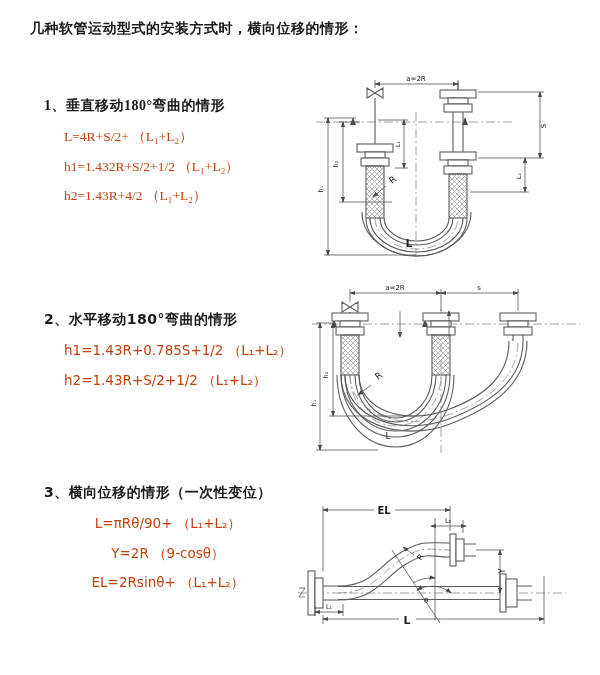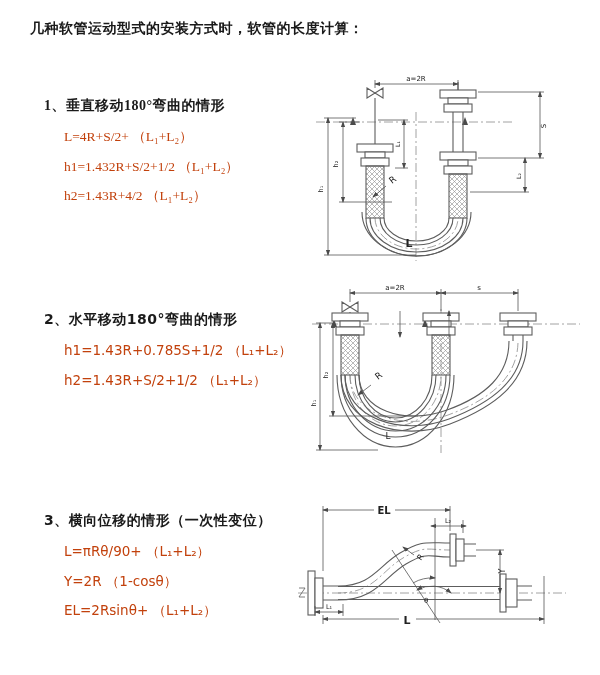--- a/index.html
+++ b/index.html
@@ -3,41 +3,41 @@
 <meta charset="utf-8">
 <style>
   html,body{margin:0;padding:0;background:#e8e8e8;}
   .page{
     position:relative;width:600px;height:675px;background:#ffffff;
     font-family:"DejaVu Sans","Liberation Sans",sans-serif;color:#1a1a1a;
     overflow:hidden;margin:0 auto;
   }
   .title{position:absolute;left:30px;top:20px;font-size:14px;font-weight:bold;letter-spacing:.5px;}
   .section{position:absolute;left:44px;}
-  .sec1{top:97px;font-family:Liberation Serif, serif;} .sec2{top:302px;margin-top:9px;} .sec3{top:512px;}
+  .sec1{top:97px;font-family:Liberation Serif, serif;} .sec2{top:302px;margin-top:9px;} .sec3{top:484px;text-align:center;}
   .heading{font-size:14px;font-weight:bold;letter-spacing:.5px;}
   .formulas{list-style:none;margin:7px 0 0 20px;padding:0;}
   .formulas li{font-size:13.5px;line-height:29.5px;white-space:pre;color:#c2410c;}
   .diag{position:absolute;}
   .d1{left:312px;top:64px;} .d2{left:308px;top:283px;} .d3{left:294px;top:498px;}
   .dw{stroke:#5d5d5d;stroke-width:1.1;fill:none;}
   .fl{fill:#ffffff;stroke:#5d5d5d;stroke-width:1.1;}
   .dm{stroke:#555555;stroke-width:0.8;fill:none;}
   .cl{stroke:#8a8a8a;stroke-width:0.8;fill:none;stroke-dasharray:9 3 2 3;}
   .ah{fill:#4a4a4a;stroke:none;}
   text{fill:#222222;font-family:"DejaVu Sans","Liberation Sans",sans-serif;}
   .t6{font-size:6px;} .t65{font-size:6.5px;} .t7{font-size:7px;} .t8{font-size:8px;}
   .t9{font-size:9px;} .t10{font-size:10px;font-weight:600;} .t11{font-size:11px;font-weight:600;}
 </style>
 </head>
 <body>
 
 <div class="page">
 
-  <div class="title">几种软管运动型式的安装方式时，软管的长度计算：</div>
+  <div class="title">几种软管运动型式的安装方式时，横向位移的情形：</div>
 
   <div class="section sec1">
     <div class="heading">1、垂直移动180°弯曲的情形</div>
     <ul class="formulas">
       <li>L=4R+S/2+ （L₁+L₂）</li>
       <li>h1=1.432R+S/2+1/2 （L₁+L₂）</li>
       <li>h2=1.43R+4/2 （L₁+L₂）</li>
     </ul>
   </div>
 
@@ -46,21 +46,21 @@
     <ul class="formulas">
       <li>h1=1.43R+0.785S+1/2 （L₁+L₂）</li>
       <li>h2=1.43R+S/2+1/2 （L₁+L₂）</li>
     </ul>
   </div>
 
   <div class="section sec3">
     <div class="heading">3、横向位移的情形（一次性变位）</div>
     <ul class="formulas">
       <li>L=πRθ/90+ （L₁+L₂）</li>
-      <li>Y=2R （1-cosθ）</li>
+      <li>Y=2R （9-cosθ）</li>
       <li>EL=2Rsinθ+ （L₁+L₂）</li>
     </ul>
   </div>
 
   <svg class="diag d1" width="285" height="200" viewBox="0 0 285 200">
     <defs>
       <marker id="a1" viewBox="0 0 10 10" refX="8.5" refY="5" markerWidth="8" markerHeight="8" orient="auto-start-reverse">
         <path d="M0 1.5 L10 5 L0 8.5 Z" fill="#4a4a4a"></path>
       </marker>
       <pattern id="p1" width="5" height="5" patternUnits="userSpaceOnUse">

